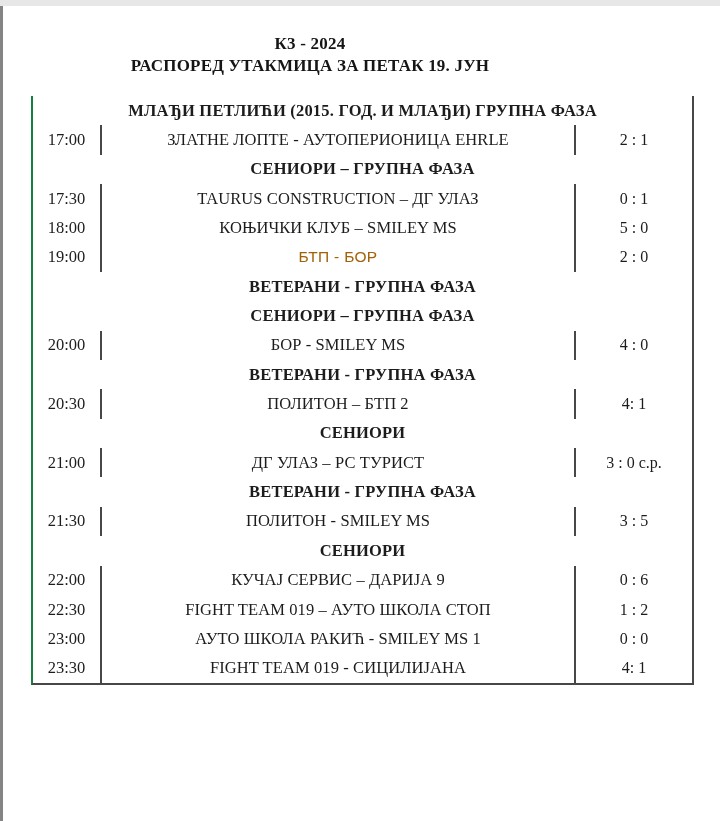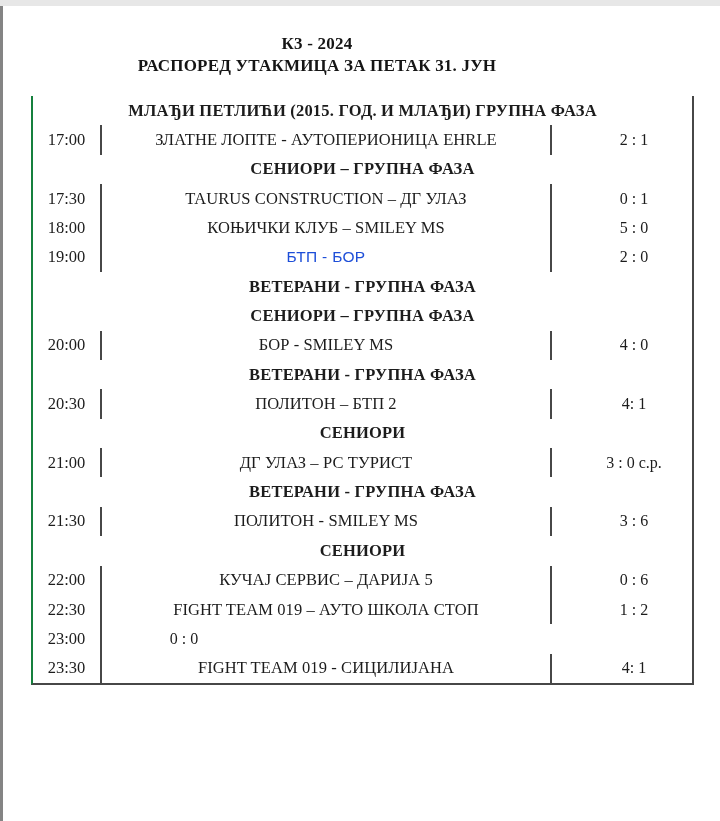--- a/index.html
+++ b/index.html
@@ -27,21 +27,21 @@
   .left-edge {
     position: absolute;
     top: 6px; left: 0;
     width: 3px; height: 815px;
     background: #848484;
   }
   
   .title-block {
     position: absolute;
     top: 33px;
-    left: 7px;
+    left: 0;
     width: 620px;
     text-align: center;
     color: #151515;
   }
   .title-line {
     font-weight: bold;
     font-size: 17px;
     line-height: 22px;
     letter-spacing: 0.2px;
   }
@@ -85,39 +85,38 @@
   .cell-match {
     flex: 1;
     border-left: 2px solid #474747;
     font-size: 16.5px;
     letter-spacing: 0.1px;
   }
   .cell-score {
     width: 116px;
     border-left: 2px solid #474747;
     font-size: 16px;
-    padding-left: 24px;
   }
   .row-match.font-sans .cell-match {
     font-family: "Liberation Sans", sans-serif;
     font-size: 15.5px;
-    color: #1d4ed8;
+    color: #a16207;
     letter-spacing: 0.3px;
   }
 </style>
 </head>
 <body>
 
 <div id="screen">
   <div class="top-strip"></div>
   <div class="left-edge"></div>
 
   <div class="title-block">
     <div class="title-line">К3 - 2024</div>
-    <div class="title-line">РАСПОРЕД УТАКМИЦА ЗА ПЕТАК 31. ЈУН</div>
+    <div class="title-line">РАСПОРЕД УТАКМИЦА ЗА ПЕТАК 19. ЈУН</div>
   </div>
 
   <div class="schedule-table" id="schedule-table">
       <div class="row row-header">
       <span class="header-text">МЛАЂИ ПЕТЛИЋИ (2015. ГОД. И МЛАЂИ) ГРУПНА ФАЗА</span>
     </div>
       <div class="row row-match">
       <div class="cell cell-time">17:00</div>
       <div class="cell cell-match">ЗЛАТНЕ ЛОПТЕ - АУТОПЕРИОНИЦА EHRLE</div>
       <div class="cell cell-score">2 : 1</div>
@@ -166,37 +165,38 @@
       <div class="cell cell-time">21:00</div>
       <div class="cell cell-match">ДГ УЛАЗ – РС ТУРИСТ</div>
       <div class="cell cell-score">3 : 0 с.р.</div>
     </div>
       <div class="row row-header">
       <span class="header-text">ВЕТЕРАНИ - ГРУПНА ФАЗА</span>
     </div>
       <div class="row row-match">
       <div class="cell cell-time">21:30</div>
       <div class="cell cell-match">ПОЛИТОН - SMILEY MS</div>
-      <div class="cell cell-score">3 : 6</div>
+      <div class="cell cell-score">3 : 5</div>
     </div>
       <div class="row row-header">
       <span class="header-text">СЕНИОРИ</span>
     </div>
       <div class="row row-match">
       <div class="cell cell-time">22:00</div>
-      <div class="cell cell-match">КУЧАЈ СЕРВИС – ДАРИЈА 5</div>
+      <div class="cell cell-match">КУЧАЈ СЕРВИС – ДАРИЈА 9</div>
       <div class="cell cell-score">0 : 6</div>
     </div>
       <div class="row row-match">
       <div class="cell cell-time">22:30</div>
       <div class="cell cell-match">FIGHT TEAM 019 – АУТО ШКОЛА СТОП</div>
       <div class="cell cell-score">1 : 2</div>
     </div>
       <div class="row row-match">
       <div class="cell cell-time">23:00</div>
+      <div class="cell cell-match">АУТО ШКОЛА РАКИЋ - SMILEY MS 1</div>
       <div class="cell cell-score">0 : 0</div>
     </div>
       <div class="row row-match">
       <div class="cell cell-time">23:30</div>
       <div class="cell cell-match">FIGHT TEAM 019 - СИЦИЛИЈАНА</div>
       <div class="cell cell-score">4: 1</div>
     </div>
     </div>
 
 </div>

